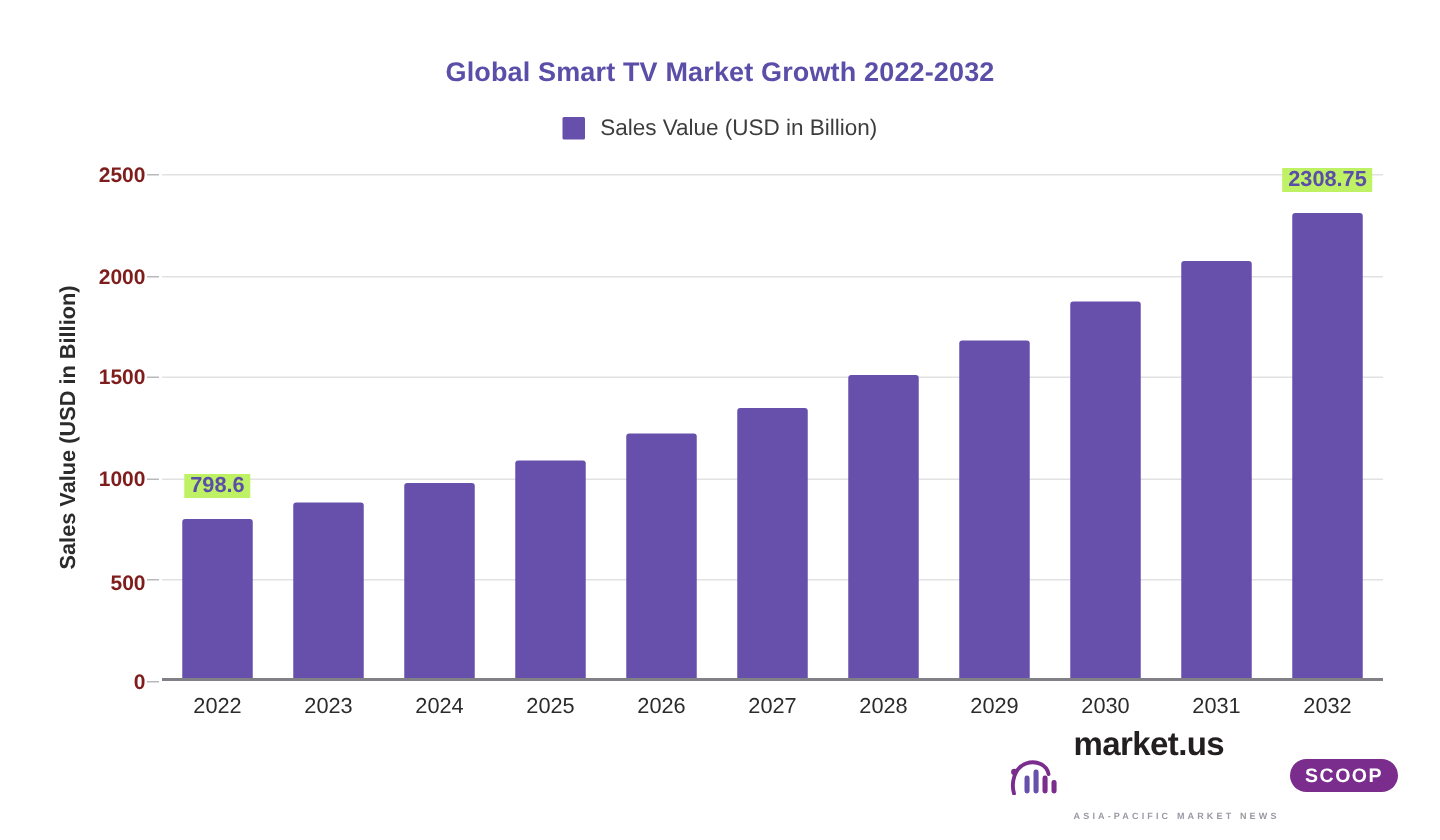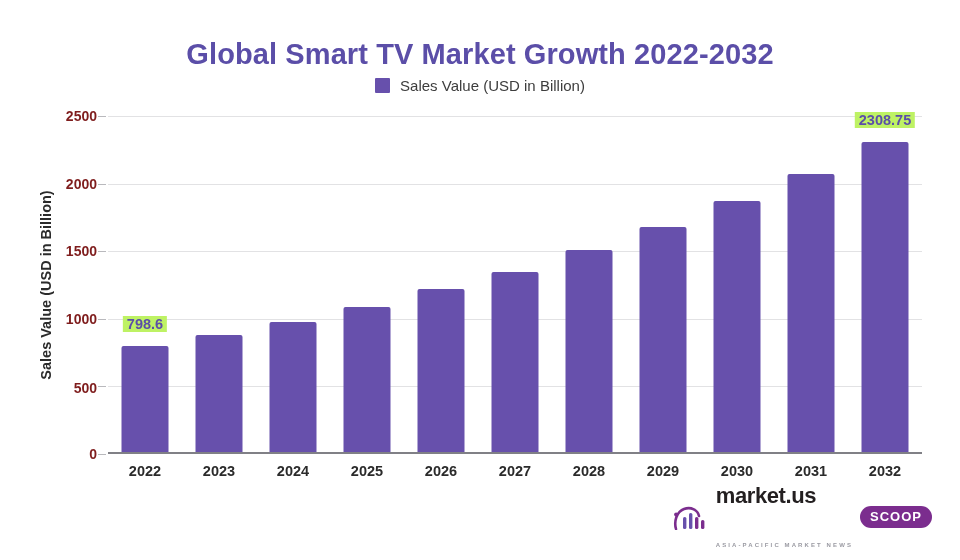--- a/index.html
+++ b/index.html
@@ -20,21 +20,21 @@
     box-sizing: border-box;
   }
 
   
   #chart-title {
     position: absolute;
     left: 0;
     top: 38px;
     width: 960px;
     text-align: center;
-    font-size: 29px;
+    font-size: 18px;
     font-weight: bold;
     color: #5b4ea8;
     letter-spacing: 0.1px;
   }
   #legend {
     position: absolute;
     left: 0;
     top: 77px;
     width: 960px;
     display: flex;
@@ -152,21 +152,21 @@
     background: #bef264;
     padding: 0 4px;
   }
   .xtick {
     position: absolute;
     top: 100%;
     margin-top: 9px;
     left: 50%;
     transform: translateX(-50%);
     font-size: 14.5px;
-    font-weight: bold;
+    font-weight: normal;
     color: #2b2b2b;
     white-space: nowrap;
   }
 
   
   #brand {
     position: absolute;
     right: 28px;
     bottom: 12px;
     display: flex;

